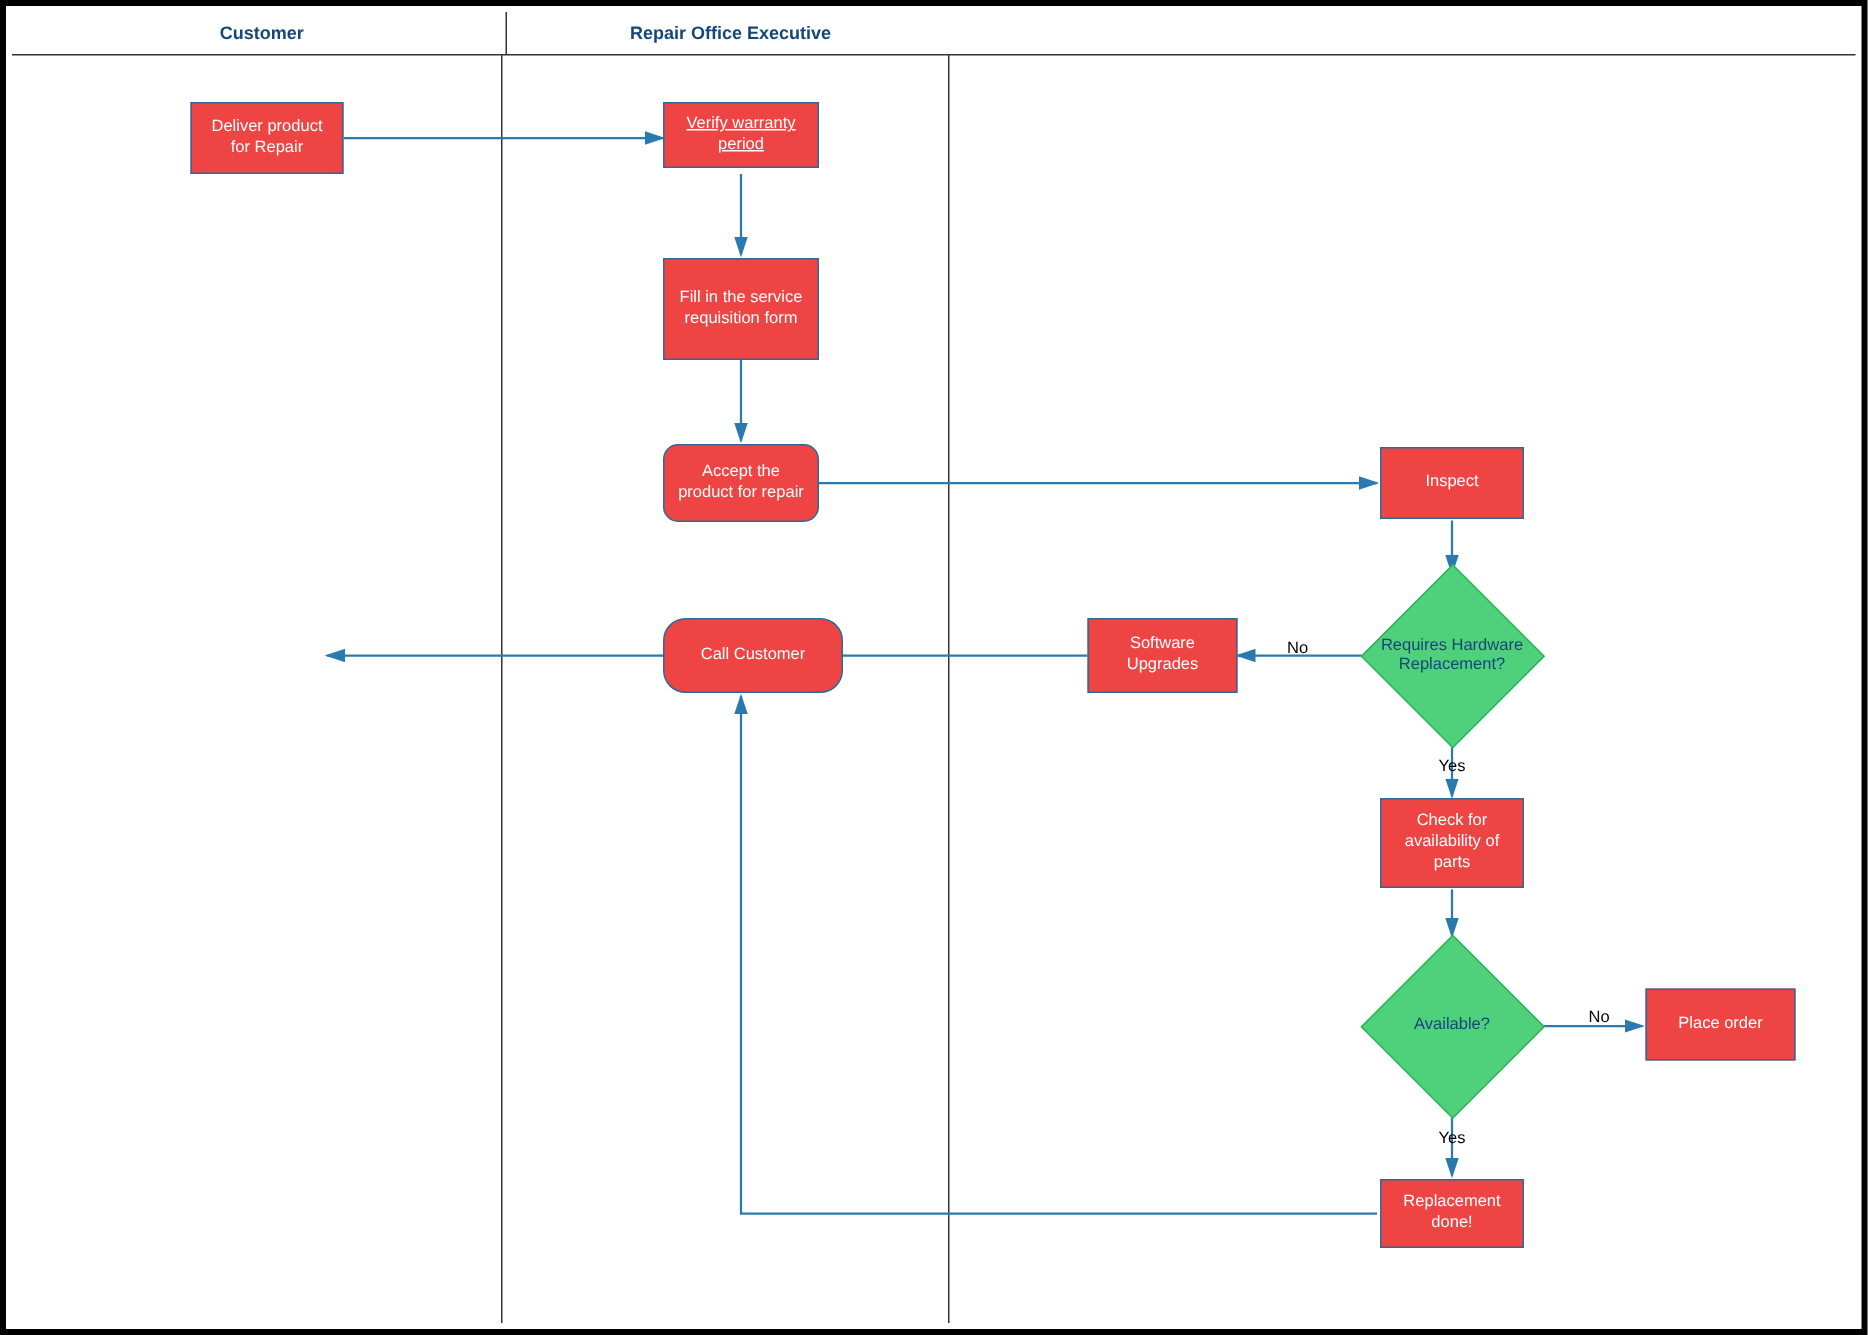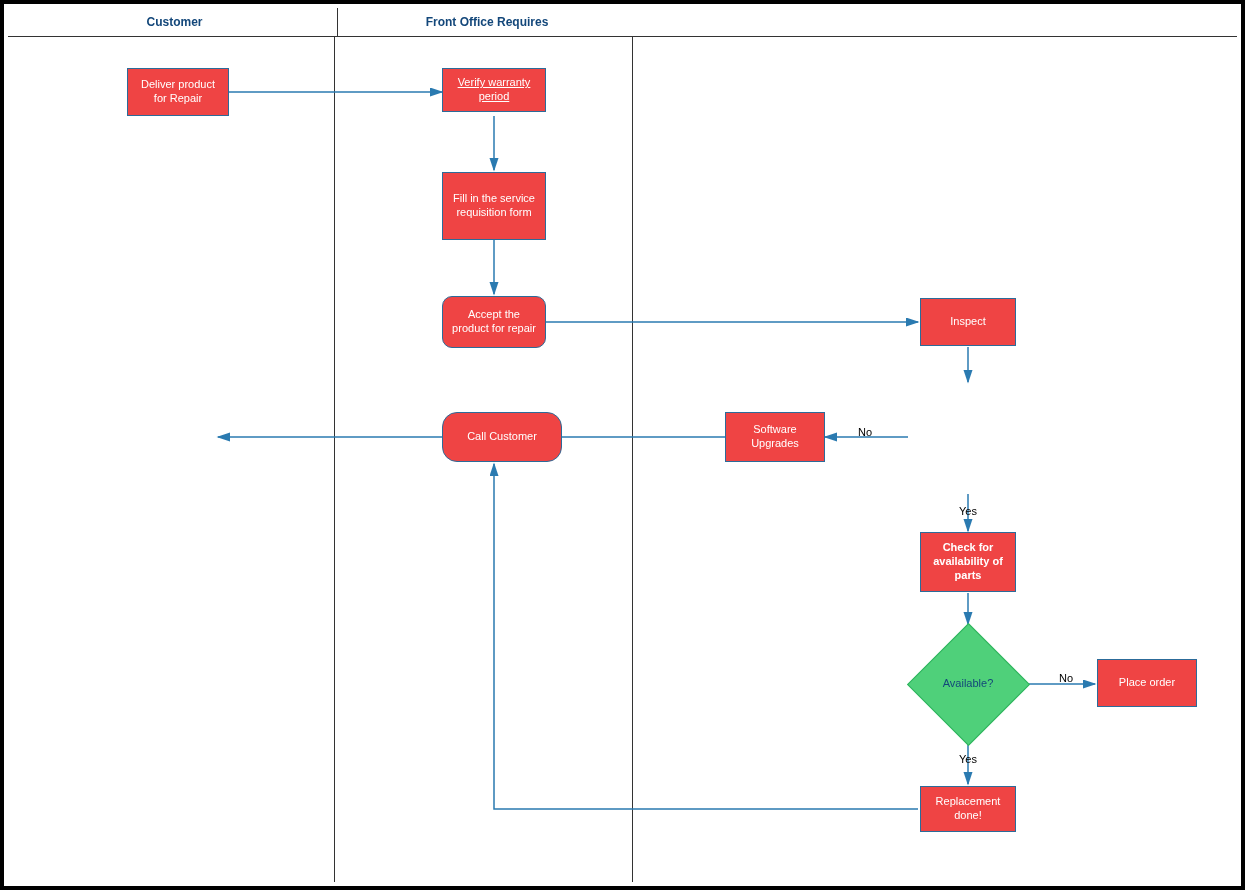--- a/index.html
+++ b/index.html
@@ -107,21 +107,21 @@
 </head>
 <body>
 
 <div class="canvas">
 
   <div class="lane-header-band">
     <div class="lane-header" style="left:4px; width:326px;">
       <span>Customer</span>
     </div>
     <div class="lane-header" style="left:330px; width:298px;">
-      <span>Front Office Requires</span>
+      <span>Repair Office Executive</span>
     </div>
   </div>
 
   <div class="lane-divider" style="left:330px;"></div>
   <div class="lane-divider" style="left:628px;"></div>
 
   <svg class="connectors">
     <defs>
       <marker id="arrow" markerWidth="10" markerHeight="10" refX="8" refY="3" orient="auto" markerUnits="strokeWidth">
         <path d="M0,0 L0,6 L9,3 z" fill="#2a7ab0"></path>
@@ -171,30 +171,34 @@
   <div class="box" style="left:438px; top:408px; width:120px; height:50px;border-radius:15px;">
     <span>Call Customer</span>
   </div>
 
   <div class="box" style="left:916px; top:294px; width:96px; height:48px;">
     <span>Inspect</span>
   </div>
   <div class="box" style="left:721px; top:408px; width:100px; height:50px;">
     <span>Software Upgrades</span>
   </div>
-  <div class="box" style="left:916px; top:528px; width:96px; height:60px;font-weight:bold;">
+  <div class="box" style="left:916px; top:528px; width:96px; height:60px;">
     <span>Check for availability of parts</span>
   </div>
   <div class="box" style="left:1093px; top:655px; width:100px; height:48px;">
     <span>Place order</span>
   </div>
   <div class="box" style="left:916px; top:782px; width:96px; height:46px;">
     <span>Replacement done!</span>
   </div>
 
+  <div class="diamond" style="left:904px; top:373px;">
+    <div class="shape"></div>
+    <div class="label">Requires Hardware Replacement?</div>
+  </div>
   <div class="diamond" style="left:904px; top:620px;">
     <div class="shape"></div>
     <div class="label">Available?</div>
   </div>
 
   <div class="edge-label" style="left:854px; top:422px;">No</div>
   <div class="edge-label" style="left:955px; top:501px;">Yes</div>
   <div class="edge-label" style="left:1055px; top:668px;">No</div>
   <div class="edge-label" style="left:955px; top:749px;">Yes</div>
 

